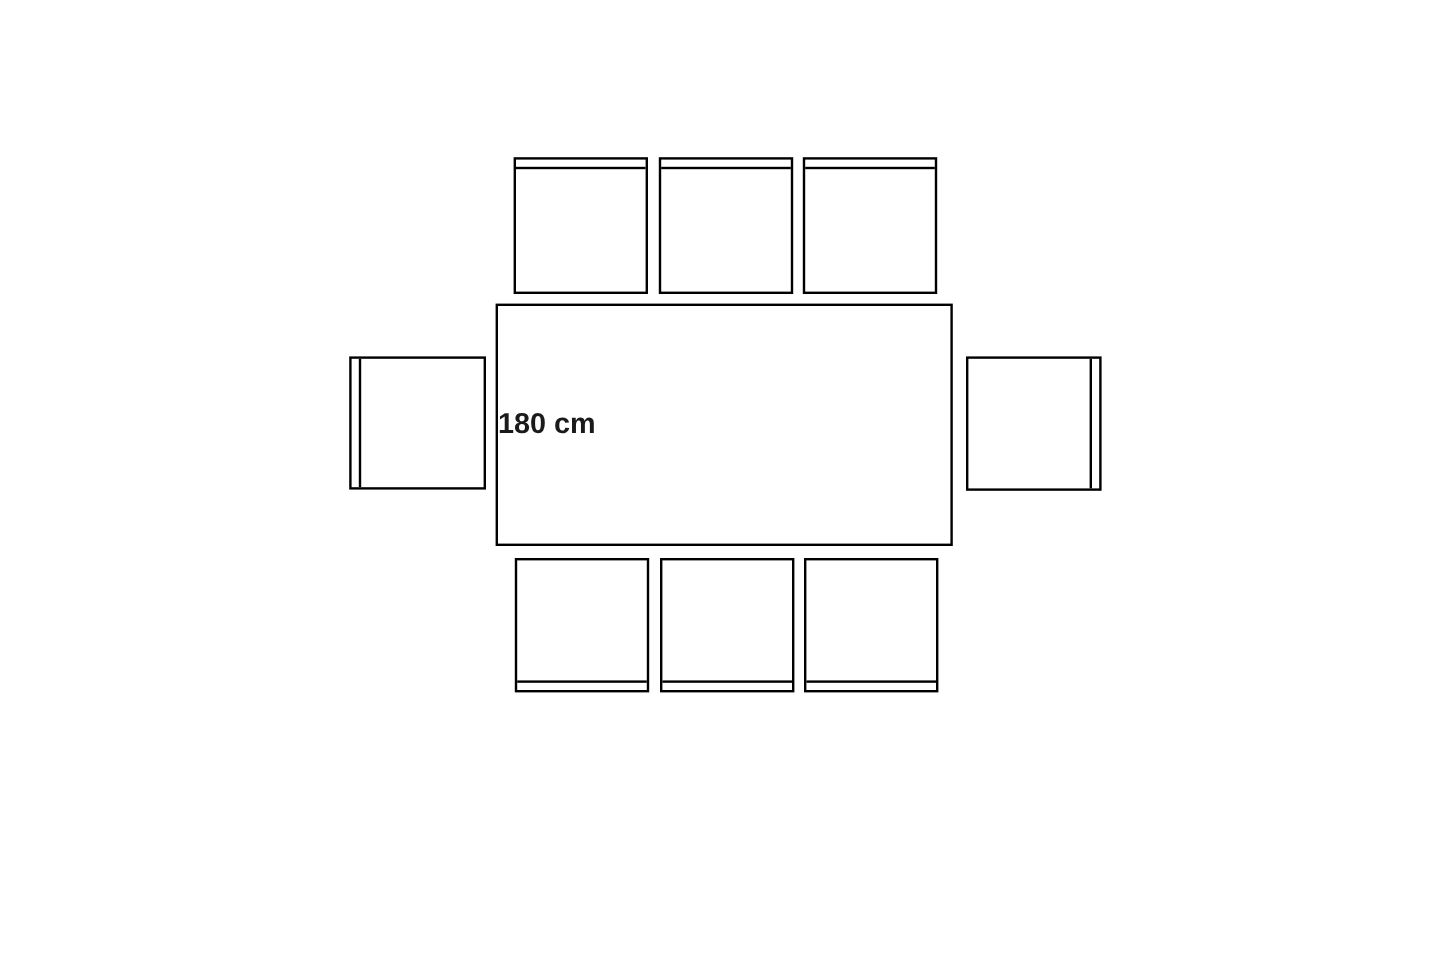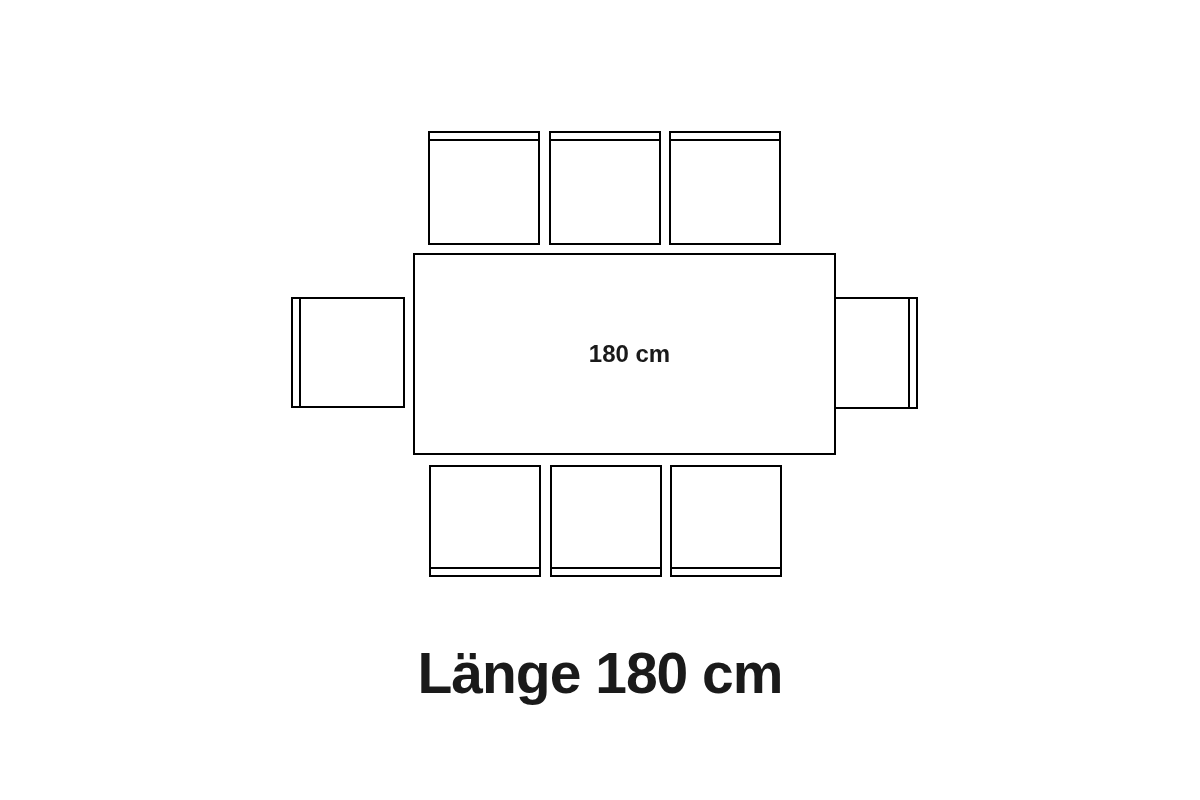--- a/index.html
+++ b/index.html
@@ -37,24 +37,24 @@
   .chair-right { left: 805px; top: 297px; width: 113px; height: 112px; }
   .backrest { position: absolute; }
   .backrest-top    { left: 0; right: 0; top: 0;    height: 8px; border-bottom: 2px solid var(--line); }
   .backrest-bottom { left: 0; right: 0; bottom: 0; height: 8px; border-top:    2px solid var(--line); }
   .backrest-left   { top: 0; bottom: 0; left: 0;   width: 8px;  border-right:  2px solid var(--line); }
   .backrest-right  { top: 0; bottom: 0; right: 0;  width: 8px;  border-left:   2px solid var(--line); }
   
   .table-rect {
     position: absolute;
     left: 413px; top: 253px;
-    width: 423px; height: 202px;
+    width: 381px; height: 202px;
     border: 2px solid var(--line);
     background: var(--bg);
-    display: flex; align-items: center; justify-content: center; padding-left: 10px;
+    display: flex; align-items: center; justify-content: flex-start;
   }
   .table-label {
     font-size: 24px;
     font-weight: bold;
     color: var(--text);
     letter-spacing: 0px;
   }
   
   .caption {
     position: absolute;
@@ -96,15 +96,14 @@
   <div class="chair chair-bottom c1">
     <div class="backrest backrest-bottom"></div>
   </div>
   <div class="chair chair-bottom c2">
     <div class="backrest backrest-bottom"></div>
   </div>
   <div class="chair chair-bottom c3">
     <div class="backrest backrest-bottom"></div>
   </div>
 
-  <div class="caption">Länge 180 cm</div>
 
 </div>
 
 </body></html>

